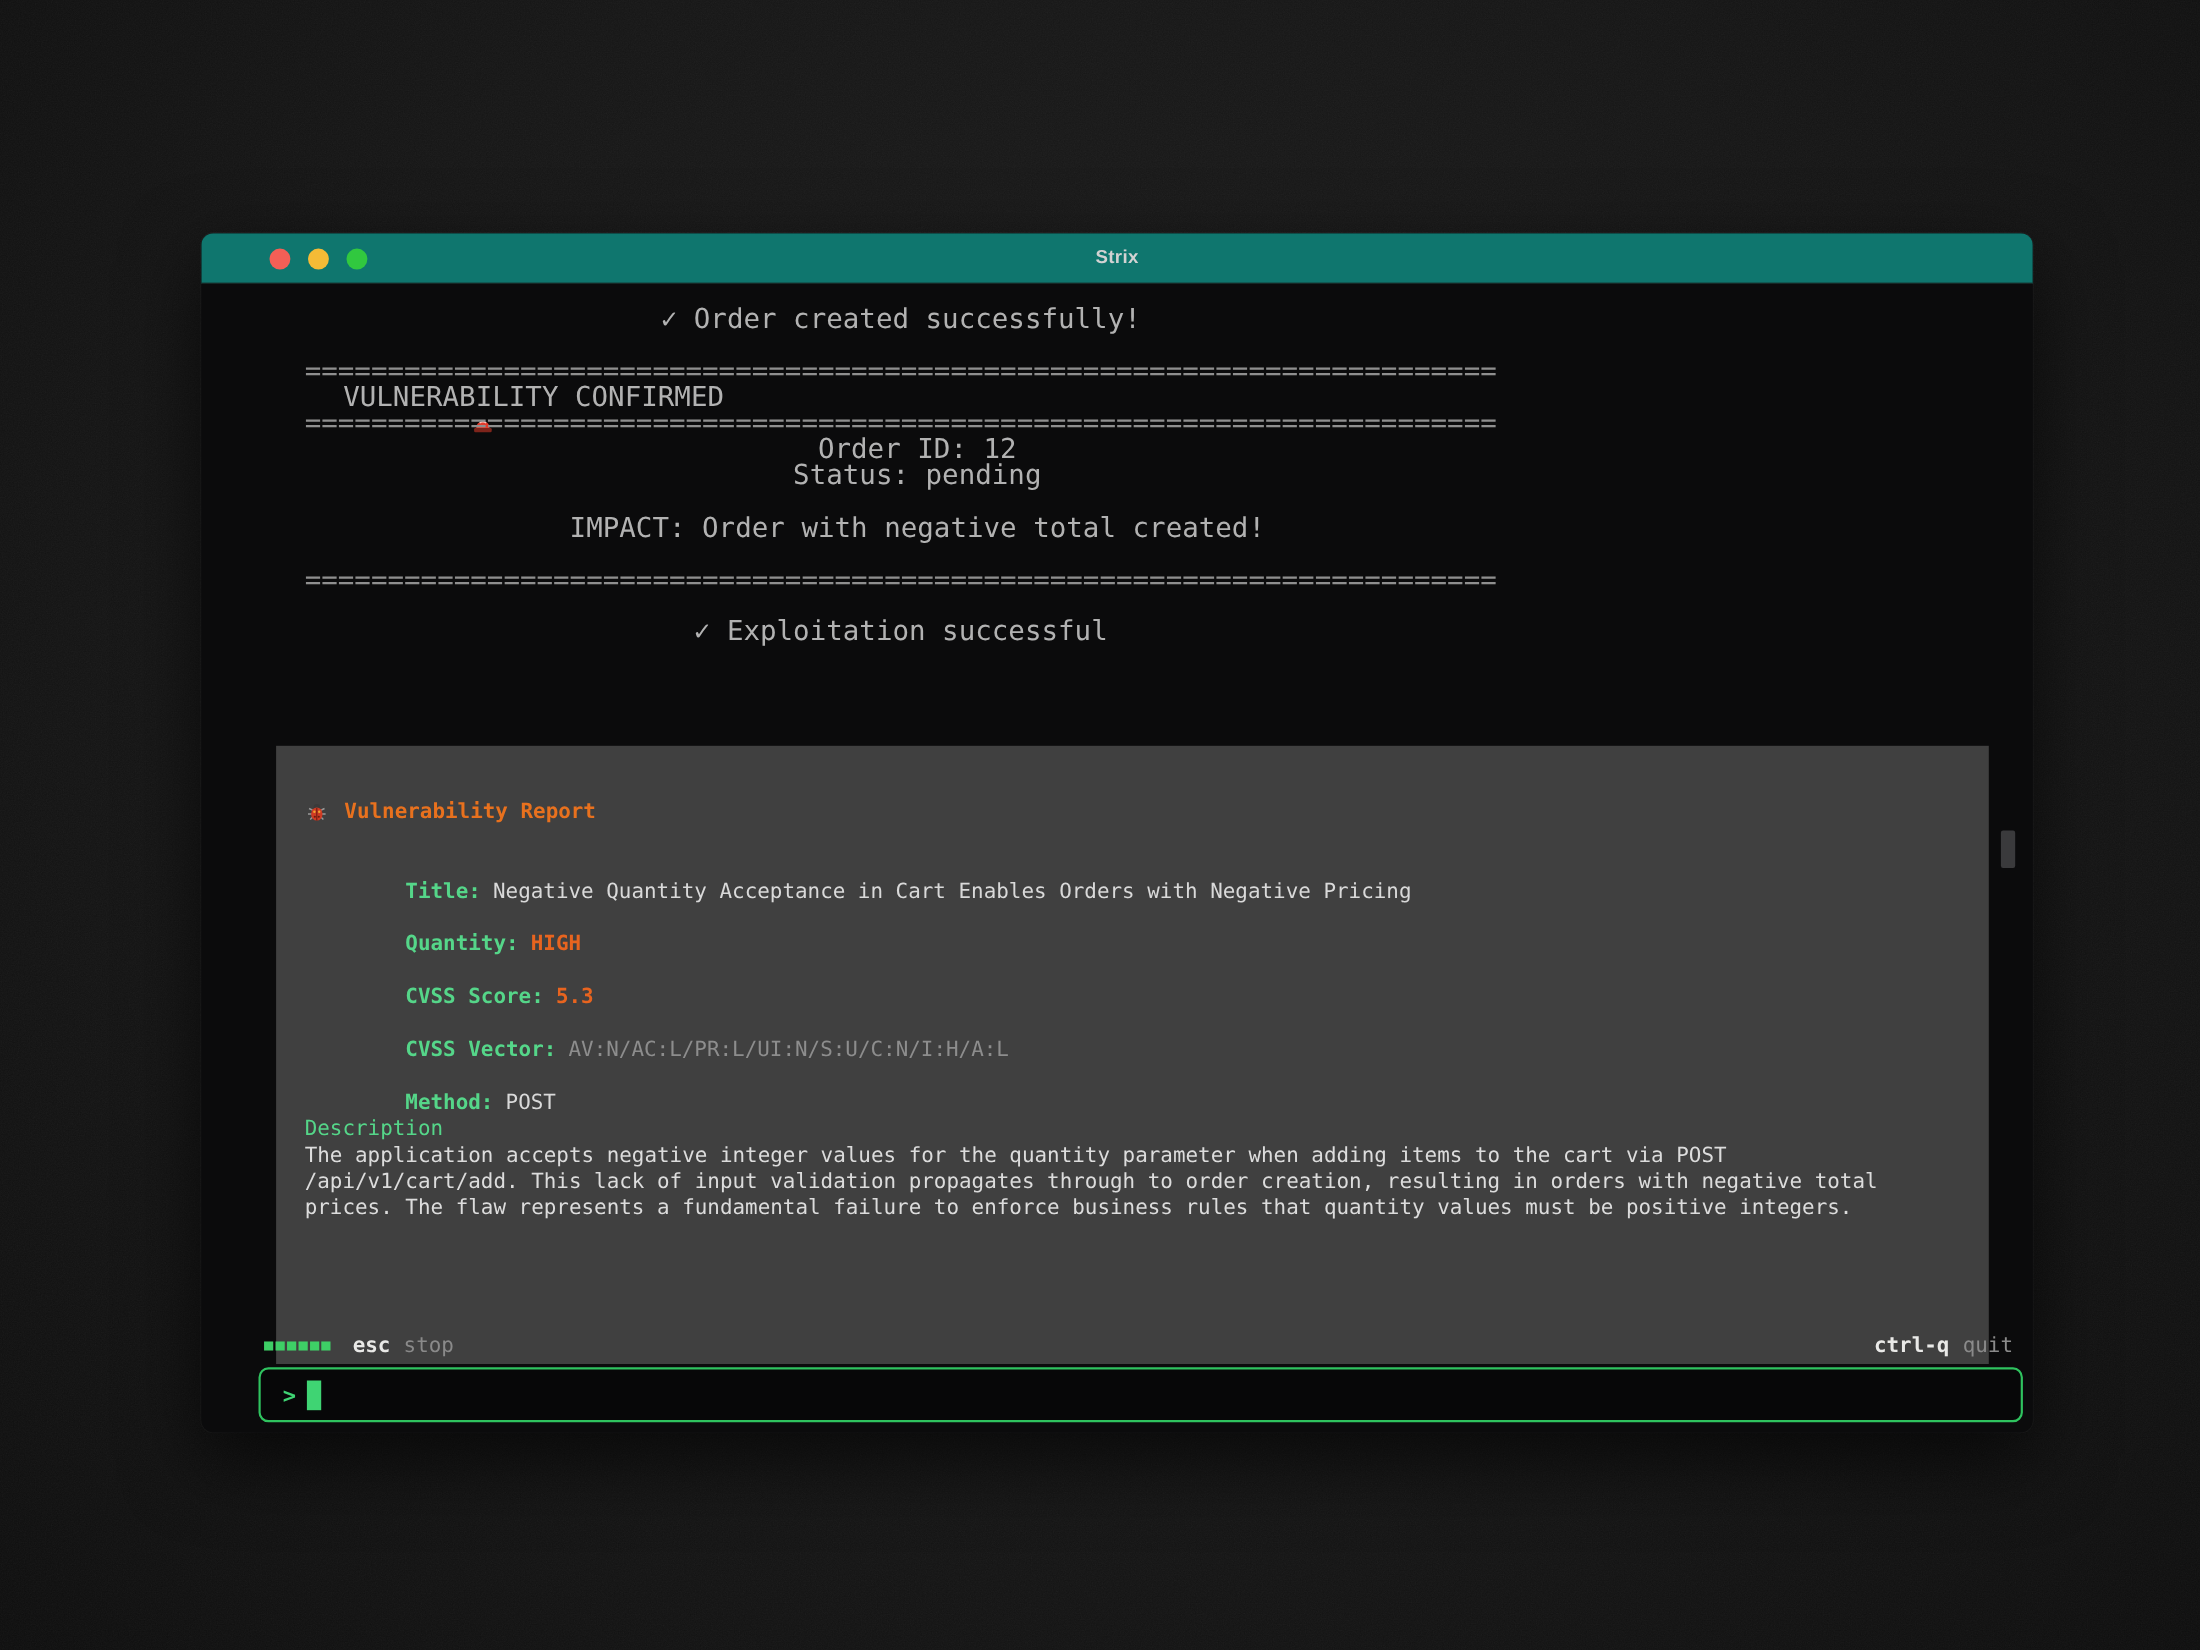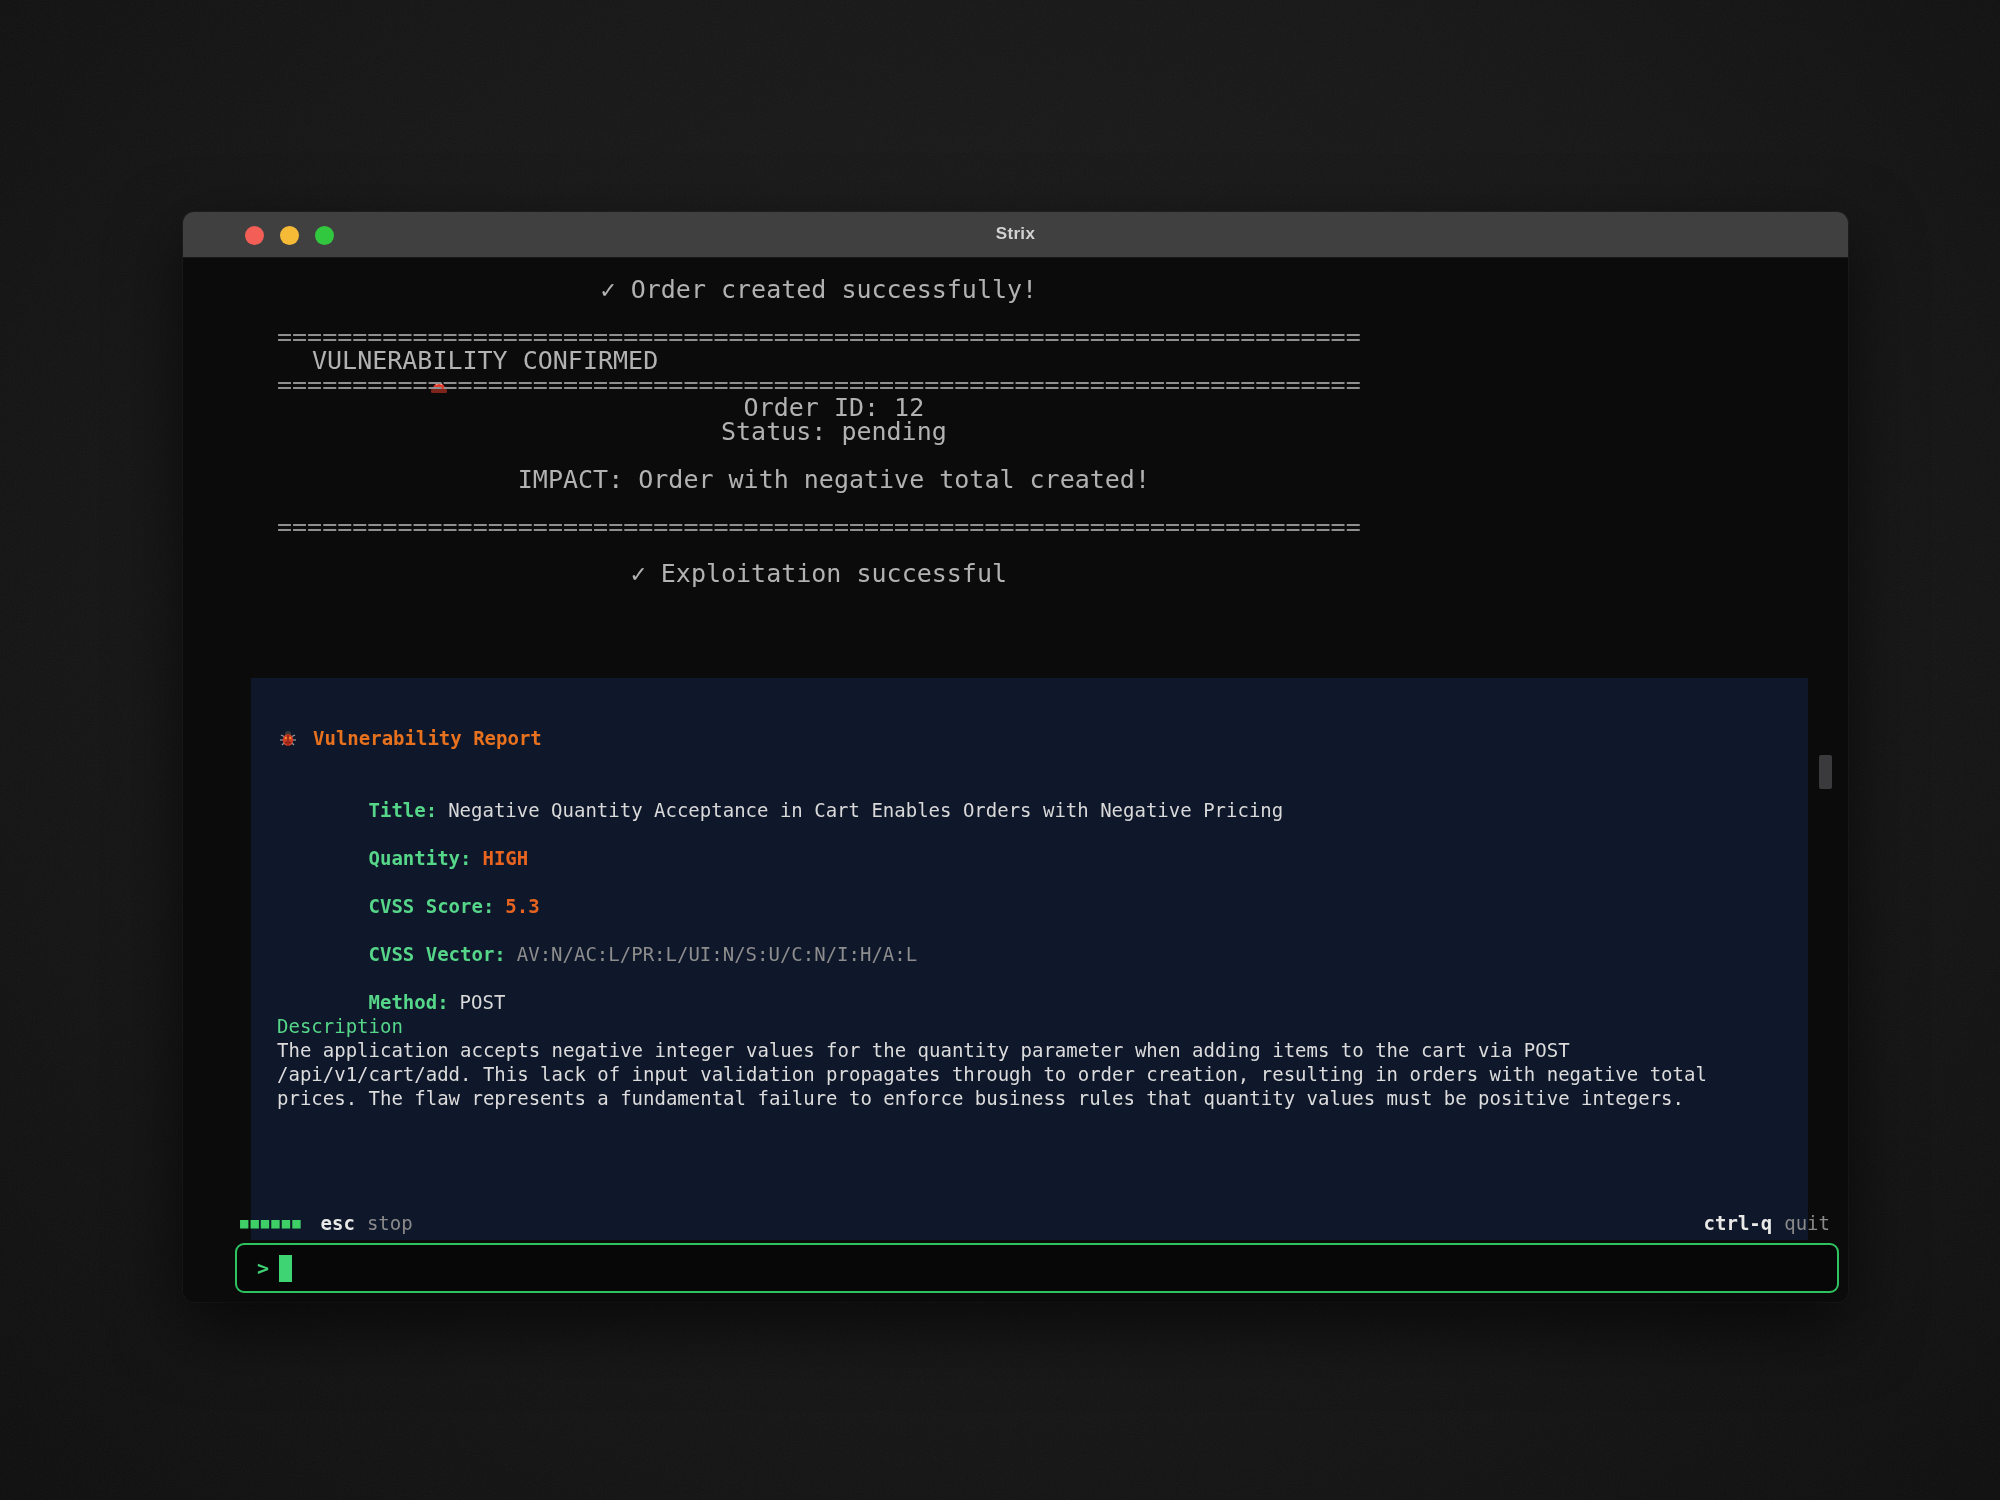--- a/index.html
+++ b/index.html
@@ -13,21 +13,21 @@
 
   
   .window {
     position:absolute; left:183px; top:212px; width:1665px; height:1090px;
     background:#0b0b0c; border-radius:11px; z-index:1;
     box-shadow: 0 25px 70px rgba(0,0,0,.65), 0 0 0 1px rgba(255,255,255,.04);
     overflow:hidden;
   }
   .titlebar {
     position:absolute; left:0; top:0; right:0; height:46px;
-    background:#404040; border-bottom:1px solid #1a1a1a;
+    background:#0f766e; border-bottom:1px solid #1a1a1a;
   }
   .light { position:absolute; top:14px; width:19px; height:19px; border-radius:50%; }
   .light.red    { left:62px;  background:#f35f56; }
   .light.yellow { left:97px;  background:#f5bb36; }
   .light.green  { left:132px; background:#31c83f; }
   .wtitle {
     position:absolute; left:0; right:0; top:12px; text-align:center;
     font-family:"Liberation Sans", sans-serif; font-weight:bold;
     font-size:17px; color:#d2d2d2; letter-spacing:.3px;
   }
@@ -37,21 +37,21 @@
 
   .topsec { position:absolute; left:94px; top:19px; font-size:25px; color:#b2b2b2;text-align:center; }
   .tline { height:23.7px; line-height:23.7px; white-space:pre; }
   .tline.divider { color:#8f8f8f; letter-spacing:0; }
   .tline.alert { display:flex; align-items:center; }
   .icon-gap { display:inline-block; width:22px; height:22px; margin-right:13px; vertical-align:-3px; }
 
   
   .panel {
     position:absolute; left:68px; top:419px; width:1557px; height:562px;
-    background:#0f172a; overflow:hidden;
+    background:#404040; overflow:hidden;
     padding:48px 26px 0 26px; font-size:19px;
   }
   .rheader { height:24px; line-height:24px; margin-bottom:24px;
              color:#e8711e; font-weight:bold; display:flex; align-items:center; }
   .rheader .icon-gap { margin-right:14px; }
   .field { height:24px; line-height:24px; margin-bottom:24px; white-space:pre; }
   .lbl { color:#55d689; font-weight:bold; margin-right:11px; }
   .val { color:#d9d9d9; }
   .val.orange { color:#e8641f; font-weight:bold; }
   .val.dim { color:#8d8d8d; }

